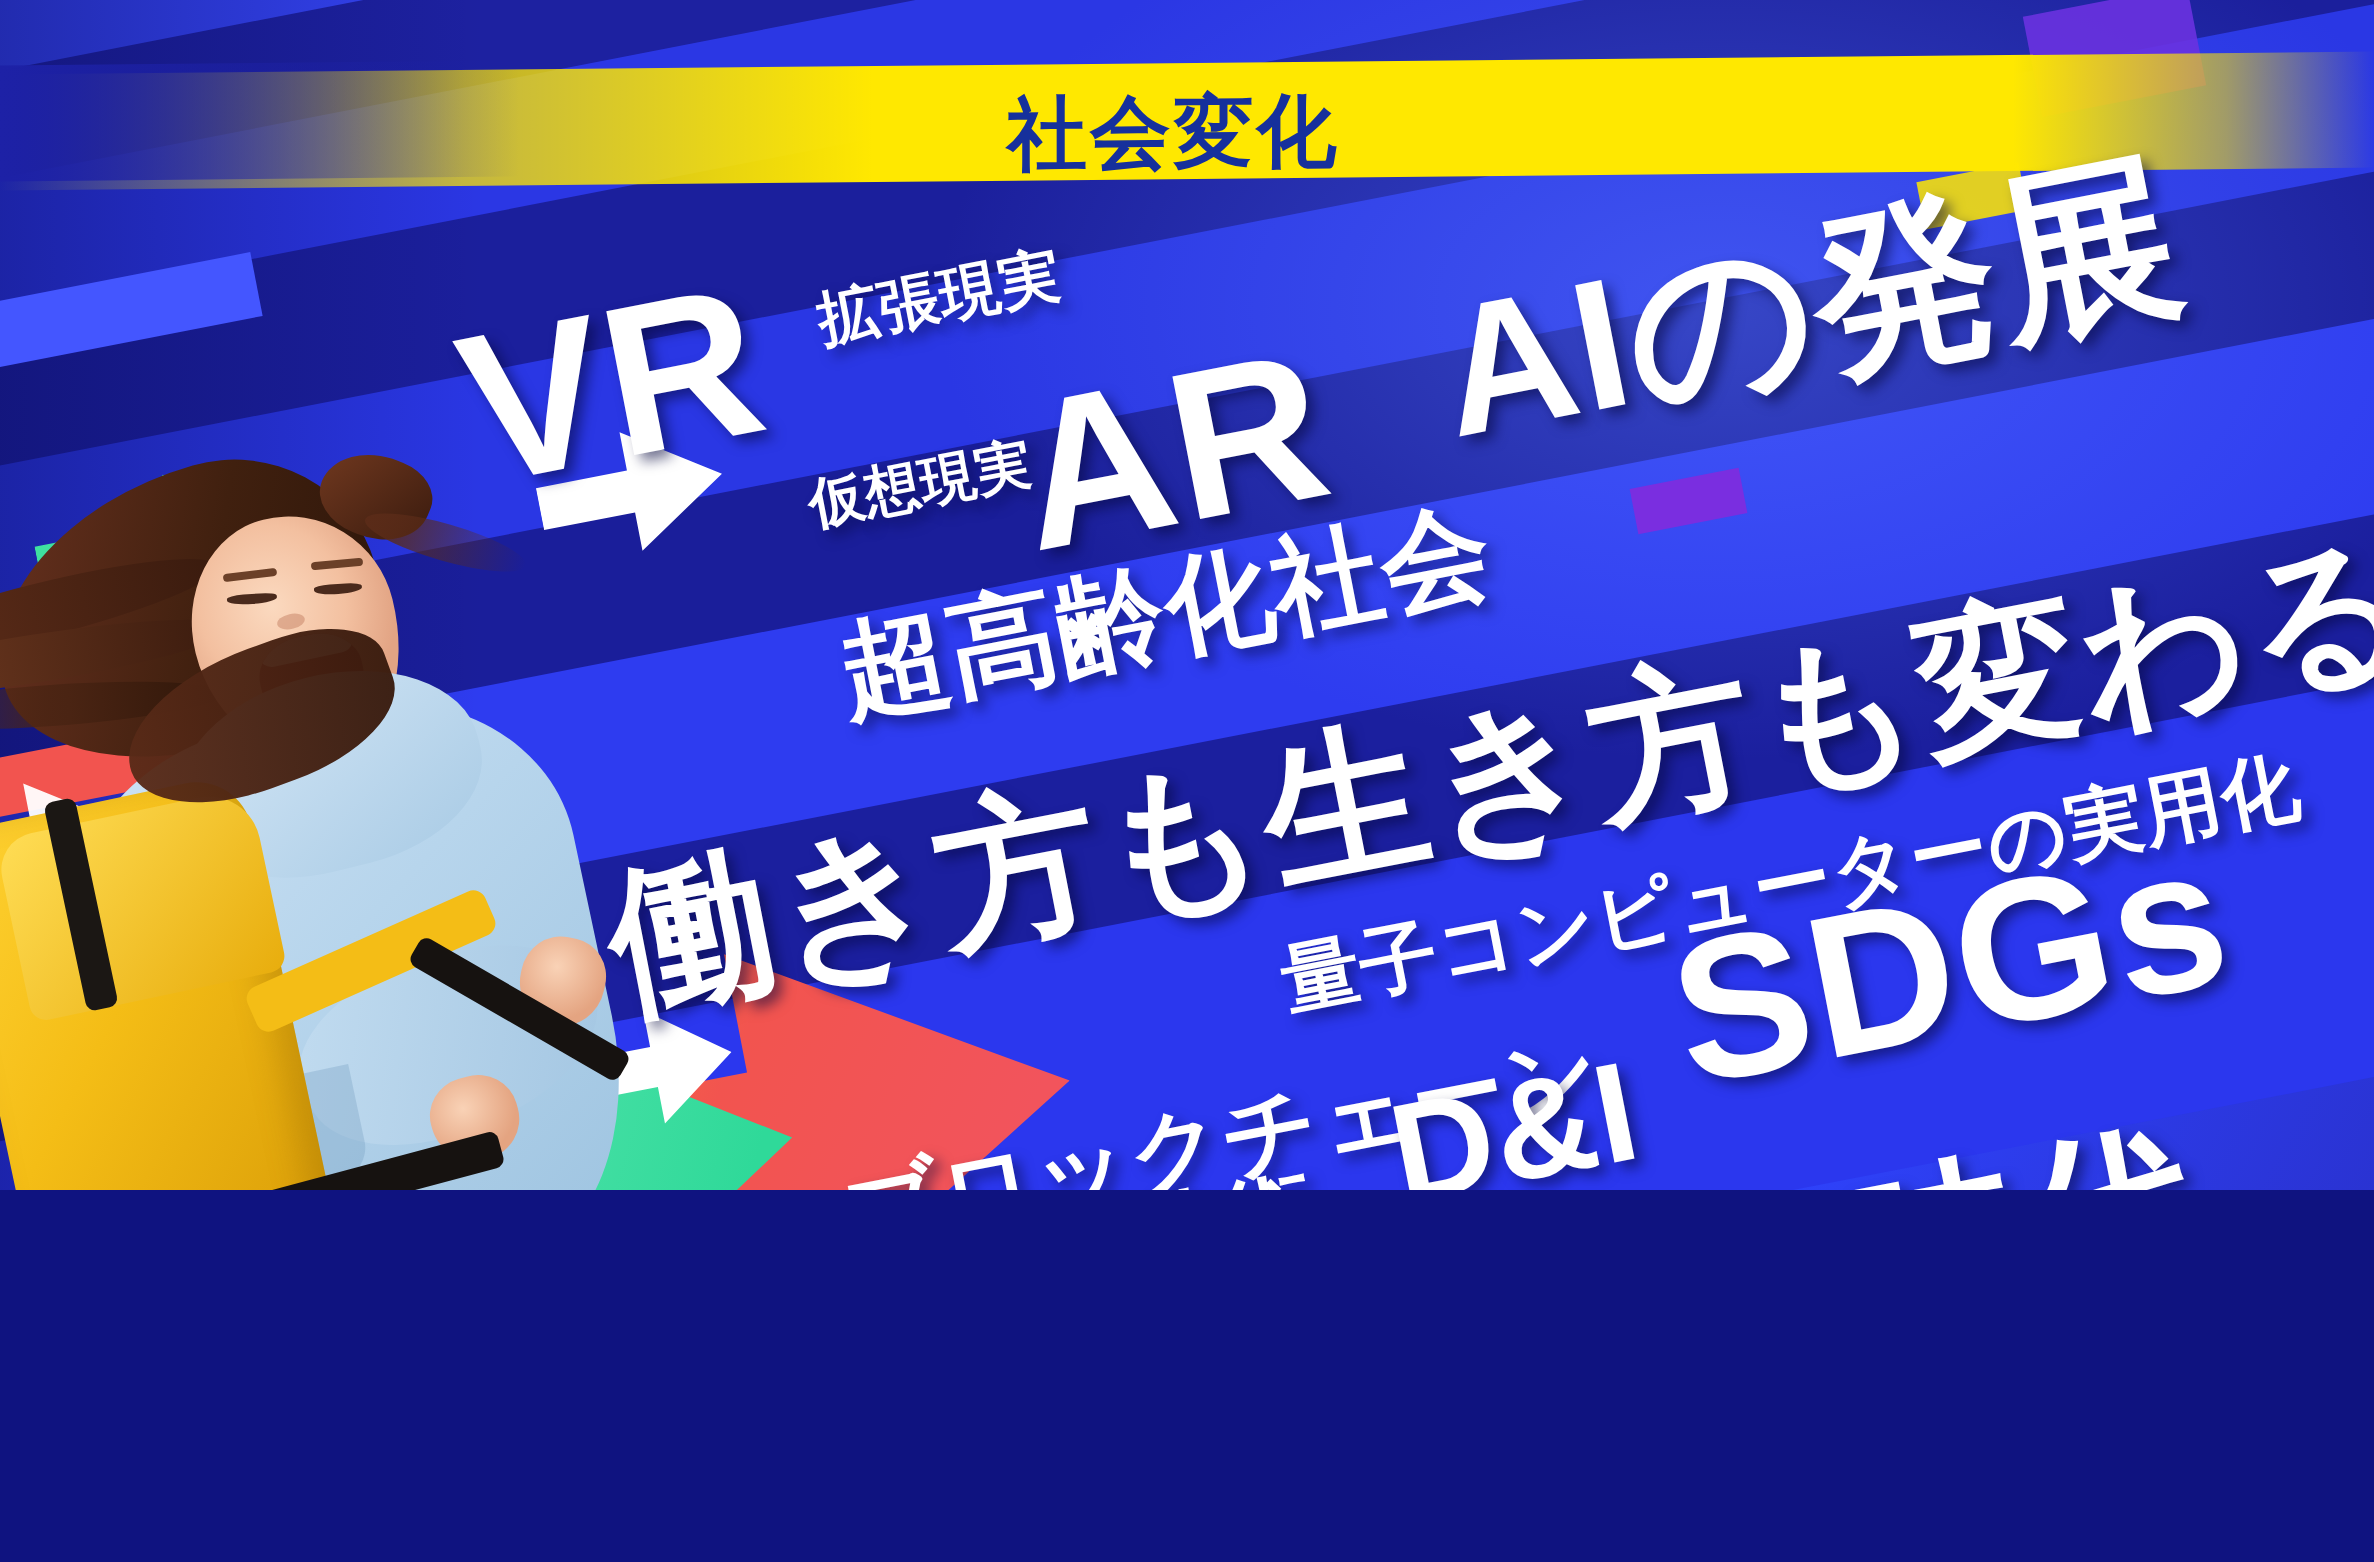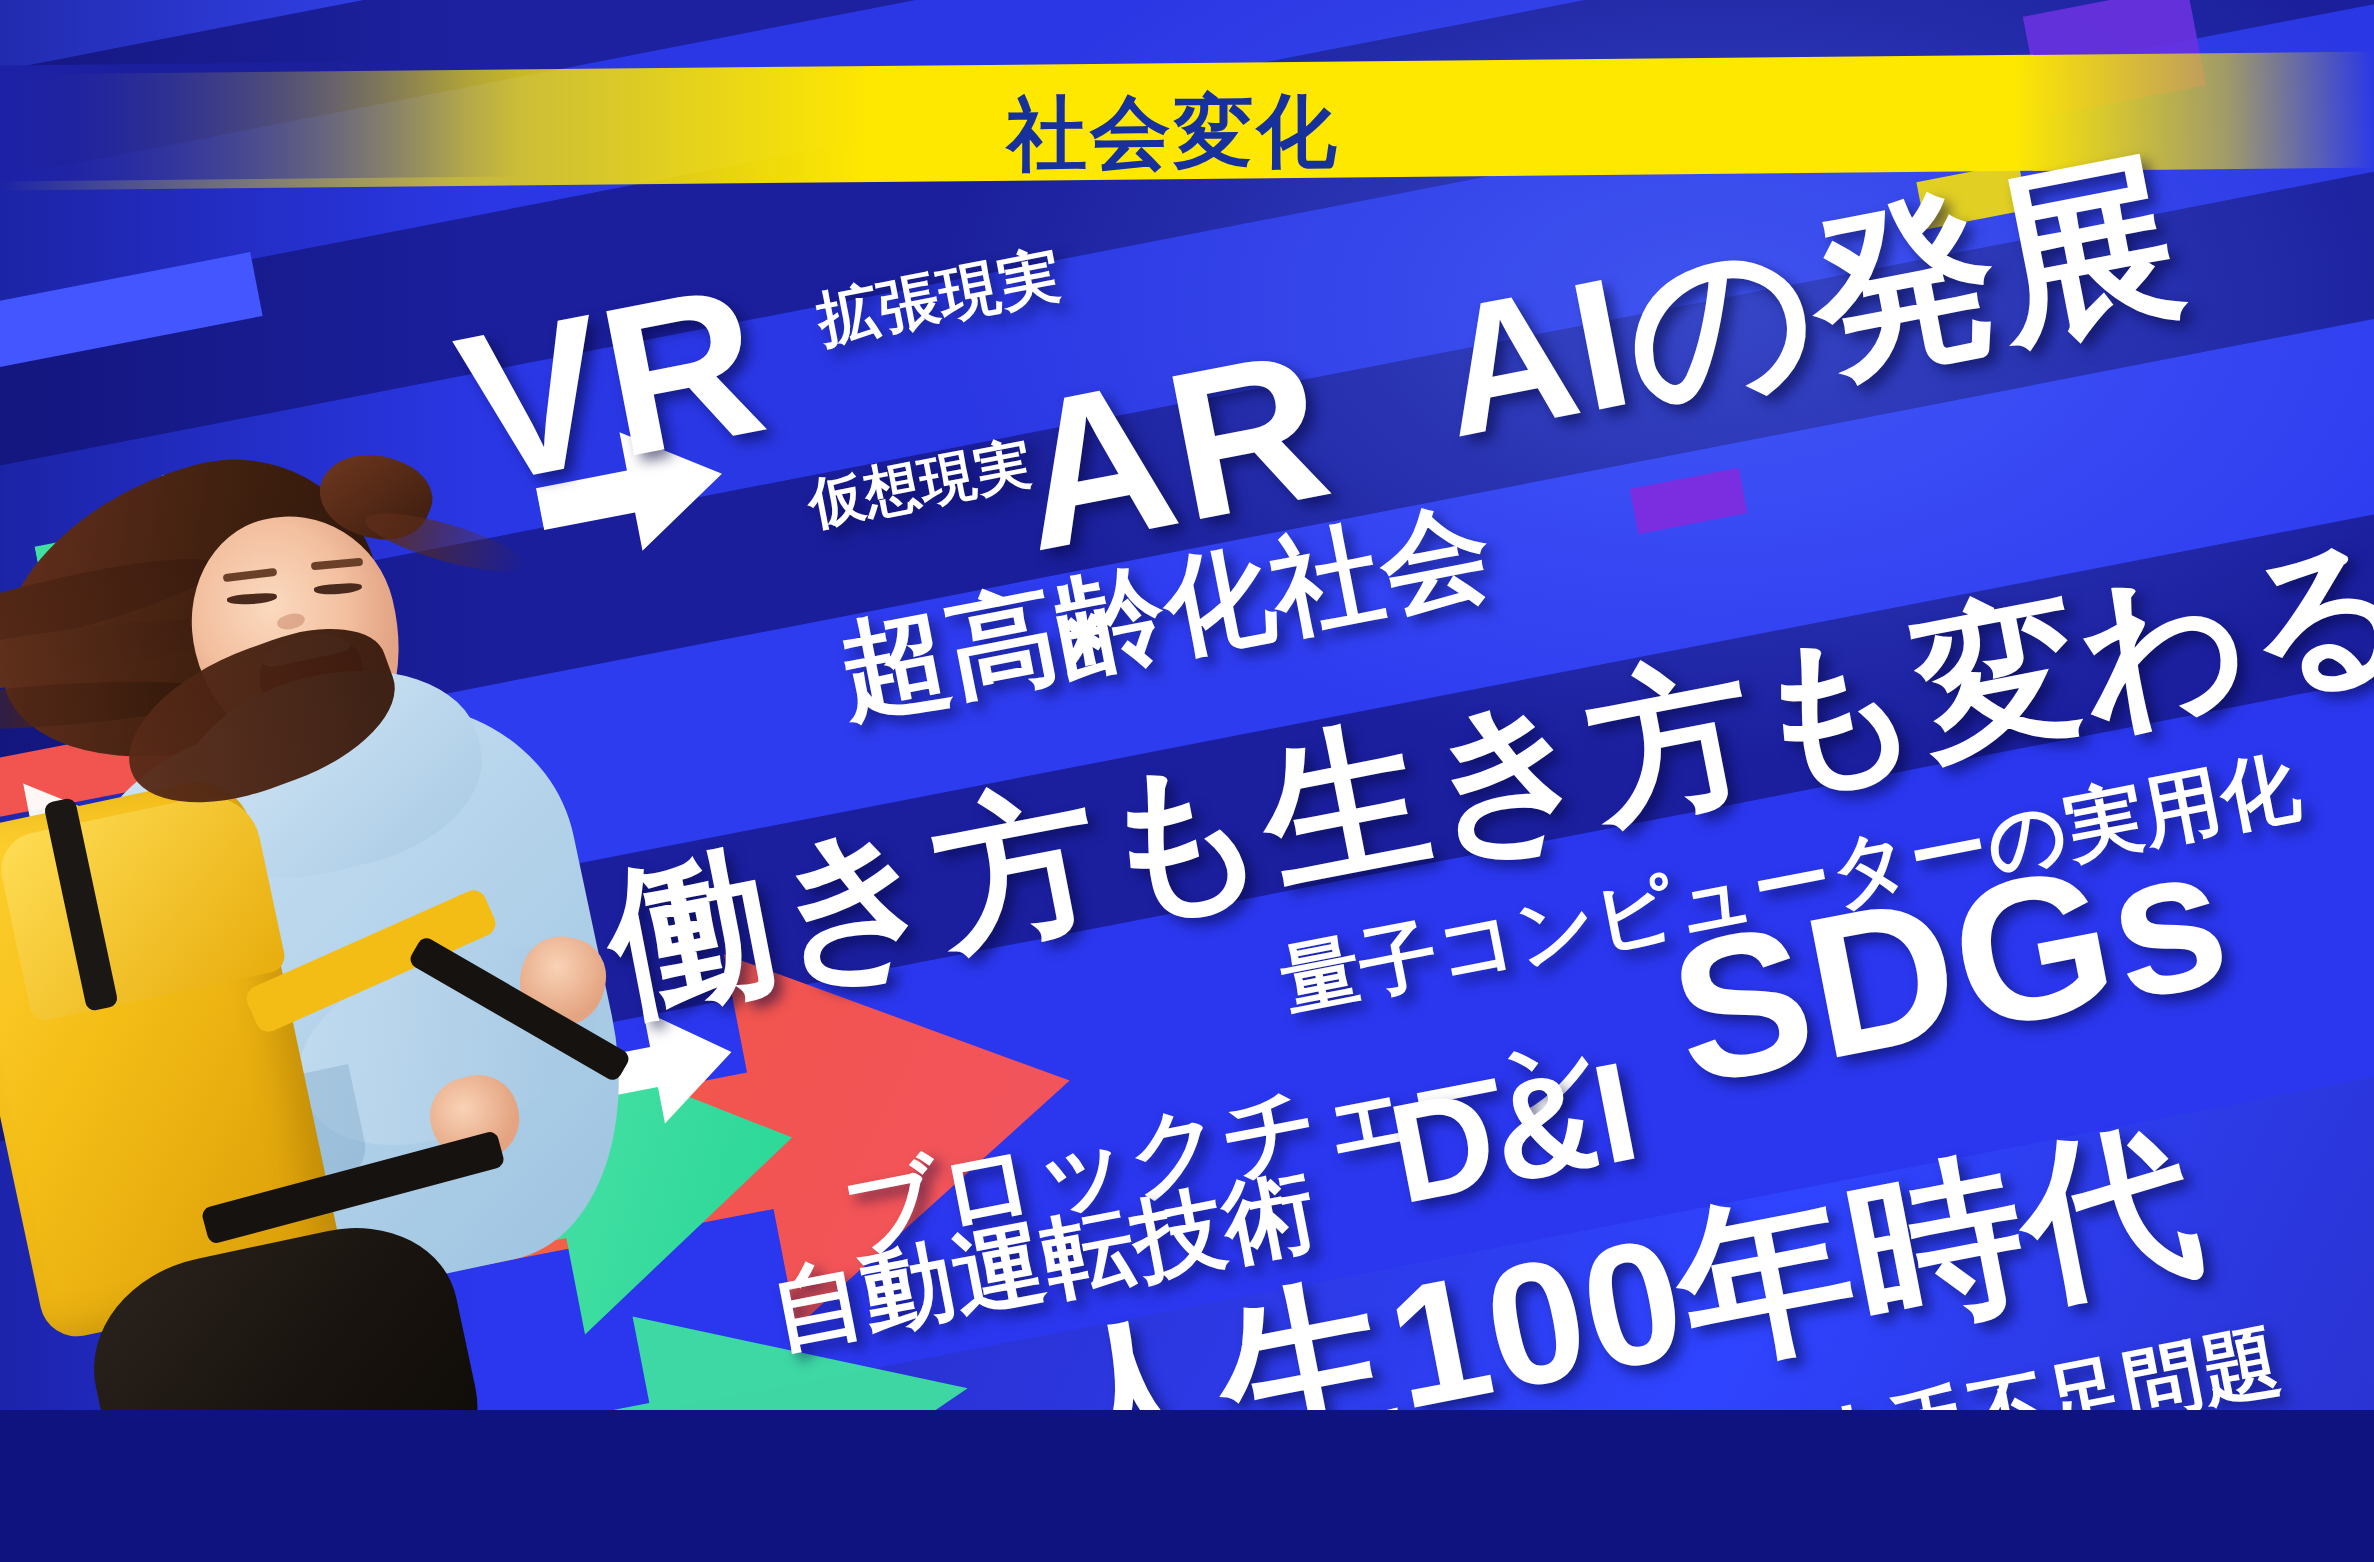--- a/index.html
+++ b/index.html
@@ -1,17 +1,17 @@
 <!DOCTYPE html>
 <html style="font-size:15px"><head>
 <meta charset="utf-8">
 <style>
   html,body{margin:0;padding:0;background:#0f1380;}
   body{width:2375px;height:1562px;overflow:hidden;font-family:"Liberation Sans","DejaVu Sans",sans-serif;}
-  #stage{position:relative;width:2375px;height:1410px;overflow:hidden;
+  #stage{position:relative;width:2375px;height:1190px;overflow:hidden;
          background:linear-gradient(118deg,#1c1fa0 0%,#2026b4 30%,#2b34d8 55%,#2f44ff 78%,#2a33d2 100%);}
 
   
   .band{position:absolute;left:-649px;width:3896px;transform-origin:left center;pointer-events:none;}
 
   
   #girl{position:absolute;left:-37px;top:436px;width:686px;height:1141px;}
   .g{position:absolute;}
 
   

